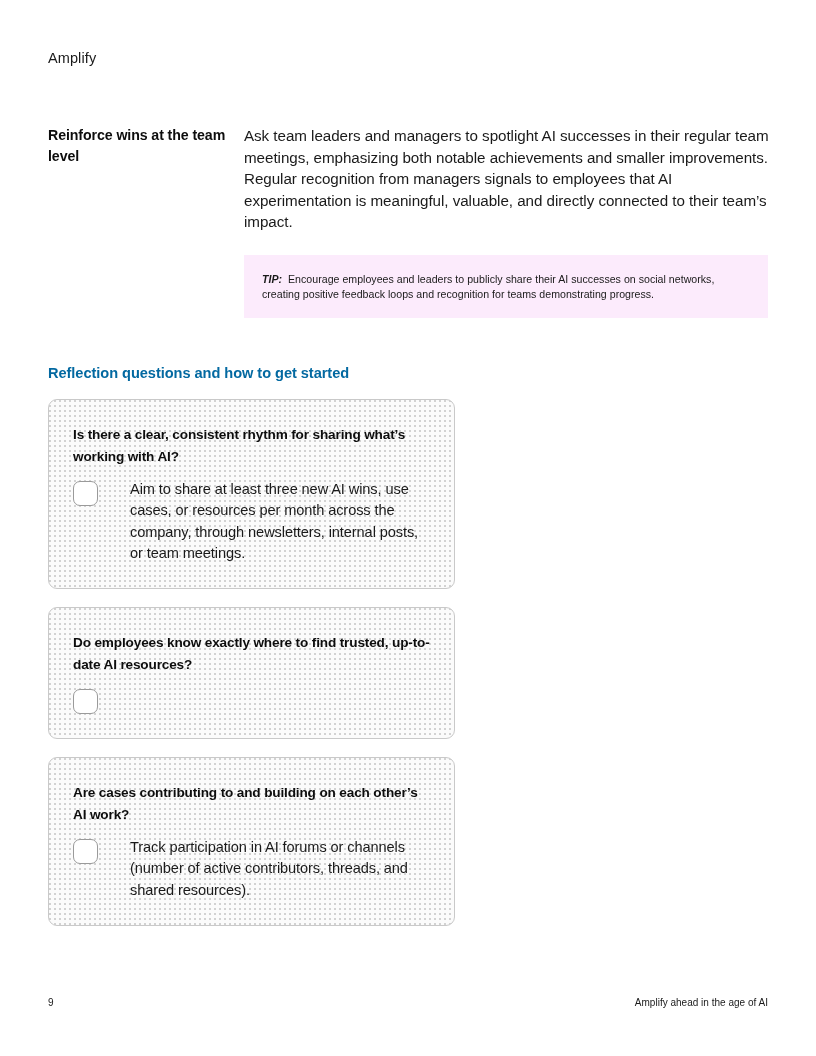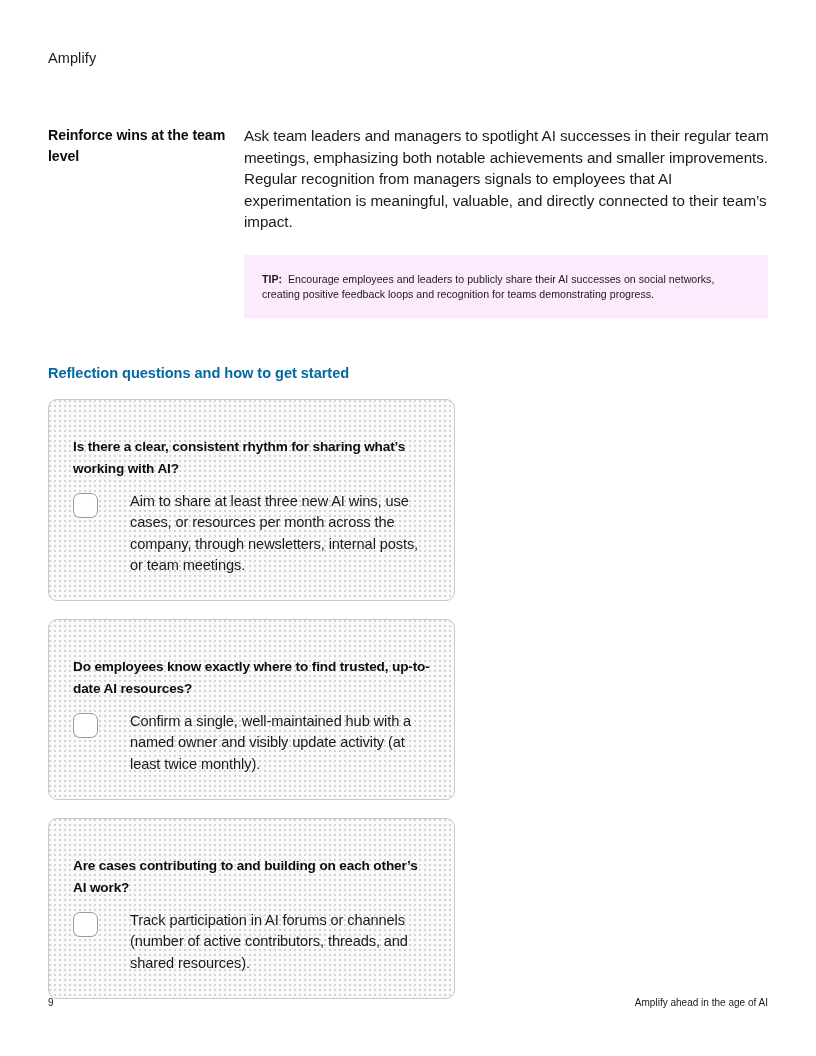--- a/index.html
+++ b/index.html
@@ -78,20 +78,21 @@
   }
   .tip-text {
     font-size: 10.6px;
     line-height: 15.2px;
     letter-spacing: 0.02px;
     color: #1a1a1a;
     margin: 0;
   }
   .tip-label {
     font-weight: bold;
+    font-style: italic;
   }
 
   
   .section-heading {
     position: absolute;
     left: 48px;
     top: 363px;
     font-size: 14.6px;
     line-height: 21px;
     font-weight: bold;
@@ -120,21 +121,21 @@
     margin-bottom: 18px;
   }
   .card:last-child { margin-bottom: 0; }
 
   .card-question {
     font-size: 13.6px;
     line-height: 21.5px;
     font-weight: bold;
     letter-spacing: -0.15px;
     color: #0d0d0d;
-    margin: 12px 0 12px 0;
+    margin: 0 0 12px 0;
   }
   .card-action {
     display: flex;
     align-items: flex-start;
     gap: 26px;
   }
   .checkbox {
     flex: 0 0 auto;
     width: 23px;
     height: 23px;
@@ -209,21 +210,20 @@
       <div class="card-action">
         <span class="checkbox"></span>
         <p class="card-action-text">Aim to share at least three new AI wins, use cases, or resources per month across the company, through newsletters, internal posts, or team meetings.</p>
       </div>
     </div>
 
     <div class="card">
       <p class="card-question">Do employees know exactly where to find trusted, up-to-date AI resources?</p>
       <div class="card-action">
         <span class="checkbox"></span>
-        <p class="card-action-text">Confirm a single, well-maintained hub with a named owner and visibly update activity (at least twice monthly).</p>
       </div>
     </div>
 
     <div class="card">
       <p class="card-question">Are cases contributing to and building on each other’s AI work?</p>
       <div class="card-action">
         <span class="checkbox"></span>
         <p class="card-action-text">Track participation in AI forums or channels (number of active contributors, threads, and shared resources).</p>
       </div>
     </div>

